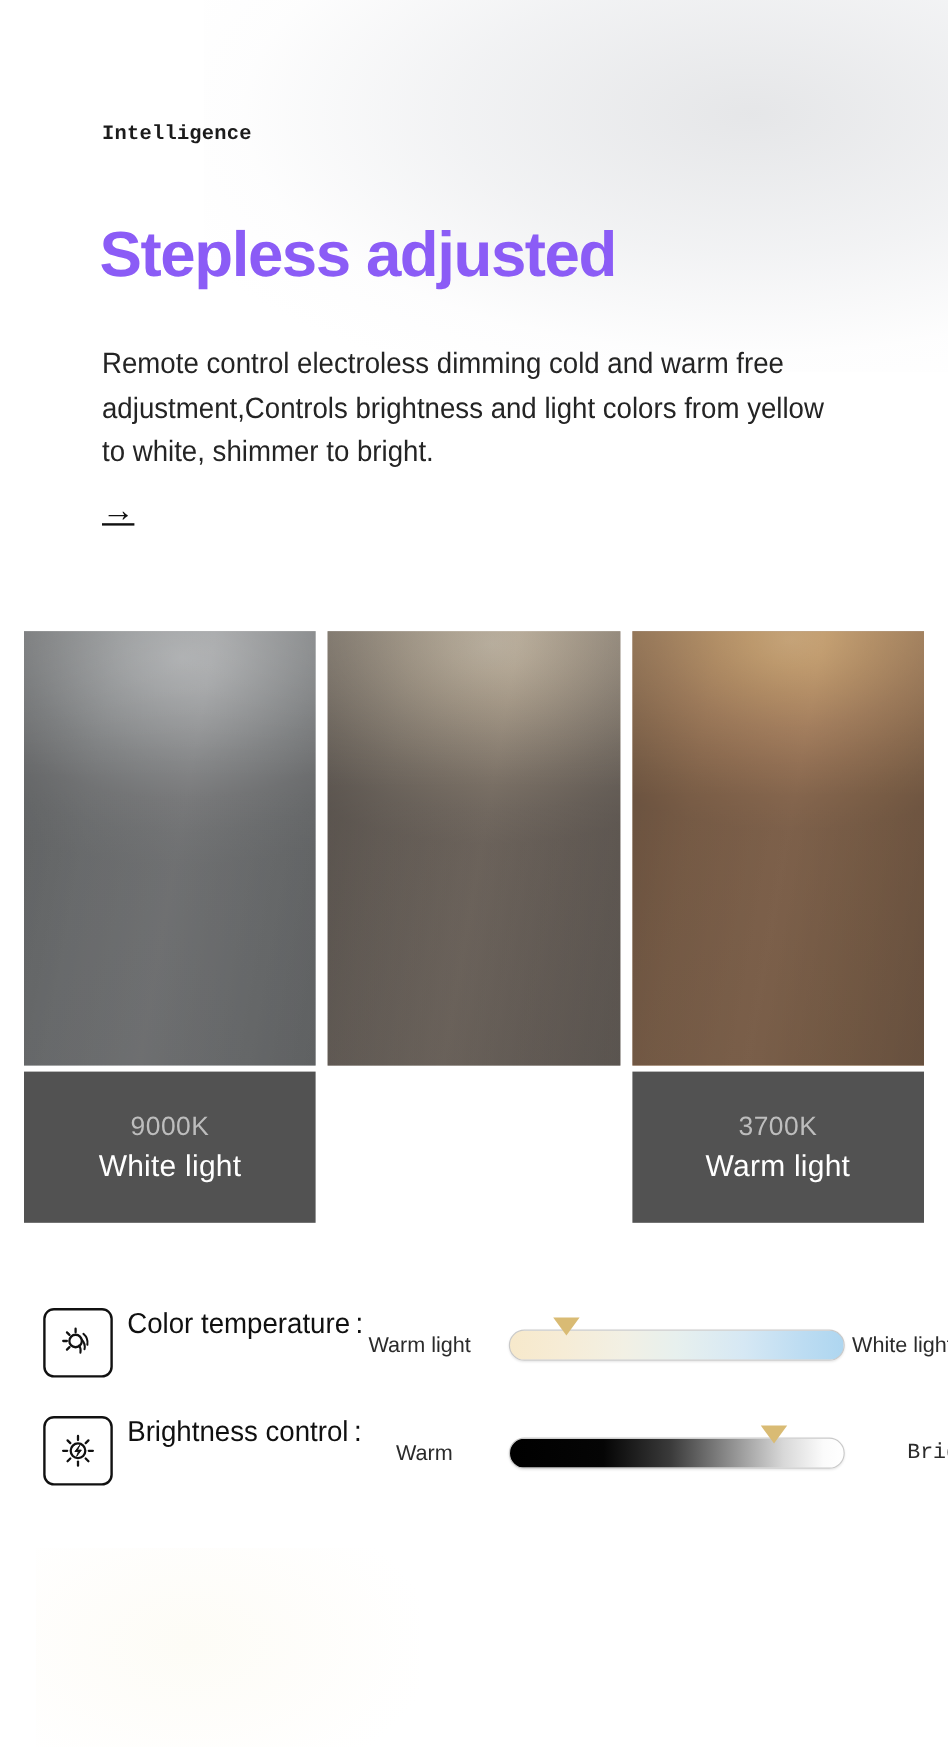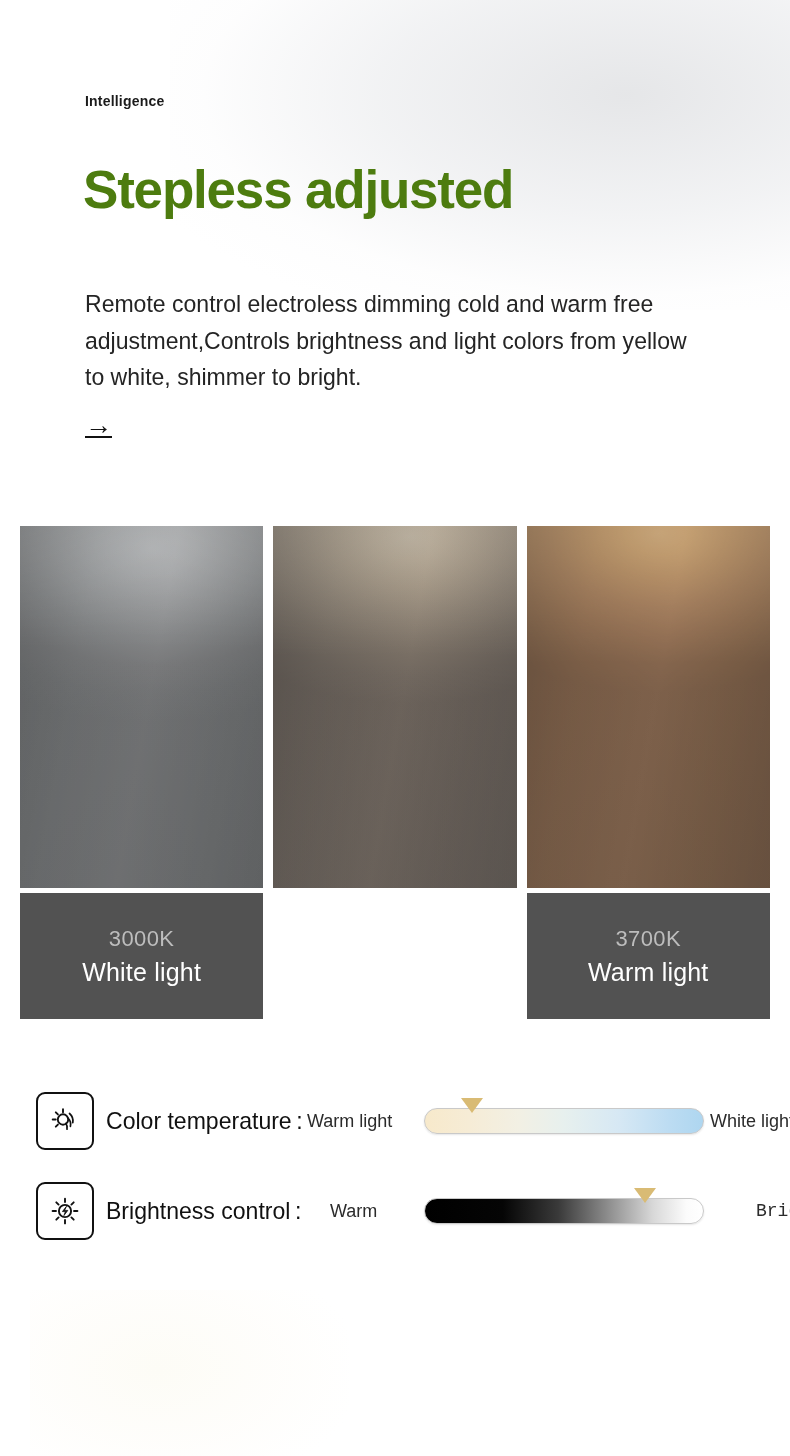--- a/index.html
+++ b/index.html
@@ -36,34 +36,35 @@
     background: radial-gradient(ellipse at 40% 40%,
                 rgba(253,252,246,1) 0%,
                 rgba(254,253,250,0.7) 45%,
                 rgba(255,255,255,0) 75%);
     pointer-events: none;
   }
 
   
   .eyebrow {
     position: absolute;
-    left: 85px; top: 93px;
-    font-size: 14px;
+    left: 85px; top: 103px;
+    font-size: 17px;
     font-weight: 700;
     letter-spacing: 0.2px;
     color: #1b1b1b;
+    font-family: Liberation Mono, monospace;
   }
 
   .headline {
     position: absolute;
-    left: 83px; top: 162px;
+    left: 83px; top: 185px;
     font-size: 53px;
     font-weight: 700;
     letter-spacing: -1.2px;
-    color: #4d7c0f;
+    color: #8b5cf6;
     line-height: 1.04;
   }
 
   .lede {
     position: absolute;
     left: 85px; top: 286px;
     width: 640px;
     font-size: 24.5px;
     font-weight: 400;
     line-height: 1.49;
@@ -181,21 +182,21 @@
   
   .controls {
     position: absolute;
     left: 24px; top: 1090px;
     width: 748px;
   }
   .control-row {
     position: relative;
     height: 62px;
     display: flex;
-    align-items: center;
+    align-items: flex-start;
     padding-left: 12px;
   }
   .control-row + .control-row { margin-top: 28px; }
 
   .icon-box {
     width: 58px; height: 58px;
     border: 2.4px solid #111;
     border-radius: 9px;
     display: flex;
     align-items: center;
@@ -274,21 +275,21 @@
 <div class="eyebrow">Intelligence</div>
 <h1 class="headline">Stepless adjusted</h1>
 <p class="lede">Remote control electroless dimming cold and warm free adjustment,Controls brightness and light colors from yellow to white, shimmer to bright.</p>
 <a class="arrow-link" href="#">→</a>
 
 <div class="cards">
 
   <div class="card">
     <div class="card-photo photo-6000k"></div>
     <div class="card-caption">
-      <div class="kelvin">3000K</div>
+      <div class="kelvin">9000K</div>
       <div class="light-name">White light</div>
     </div>
   </div>
 
   <div class="card">
     <div class="card-photo photo-4000k"></div>
   </div>
 
   <div class="card">
     <div class="card-photo photo-2800k"></div>

